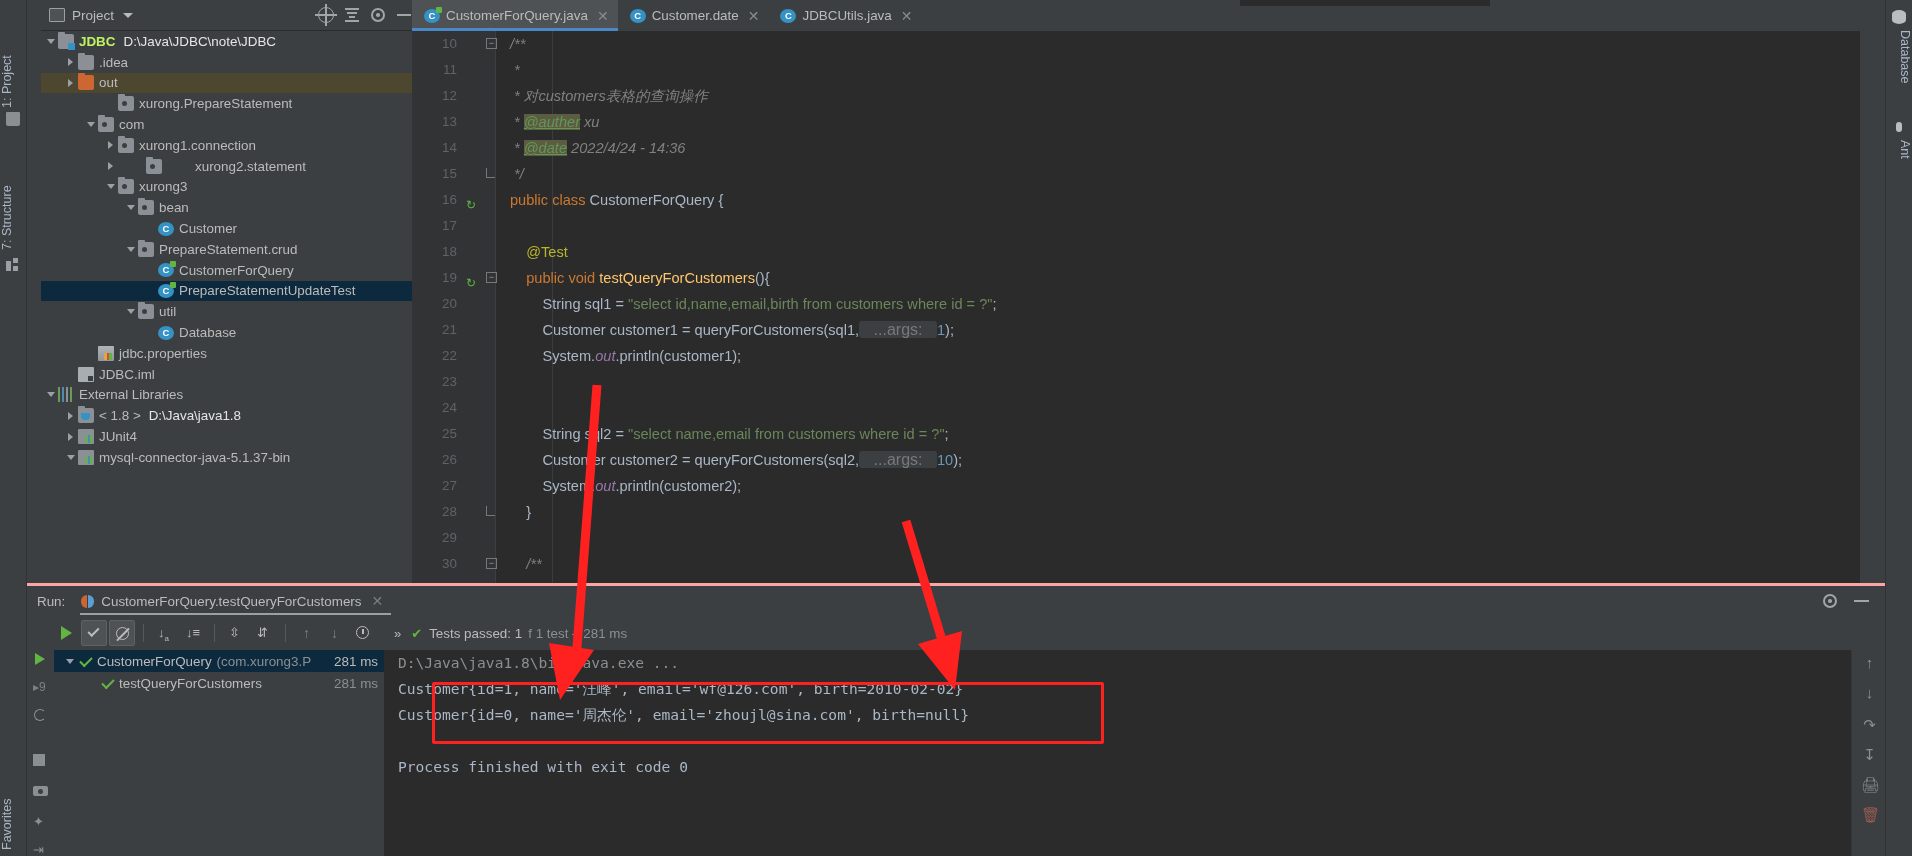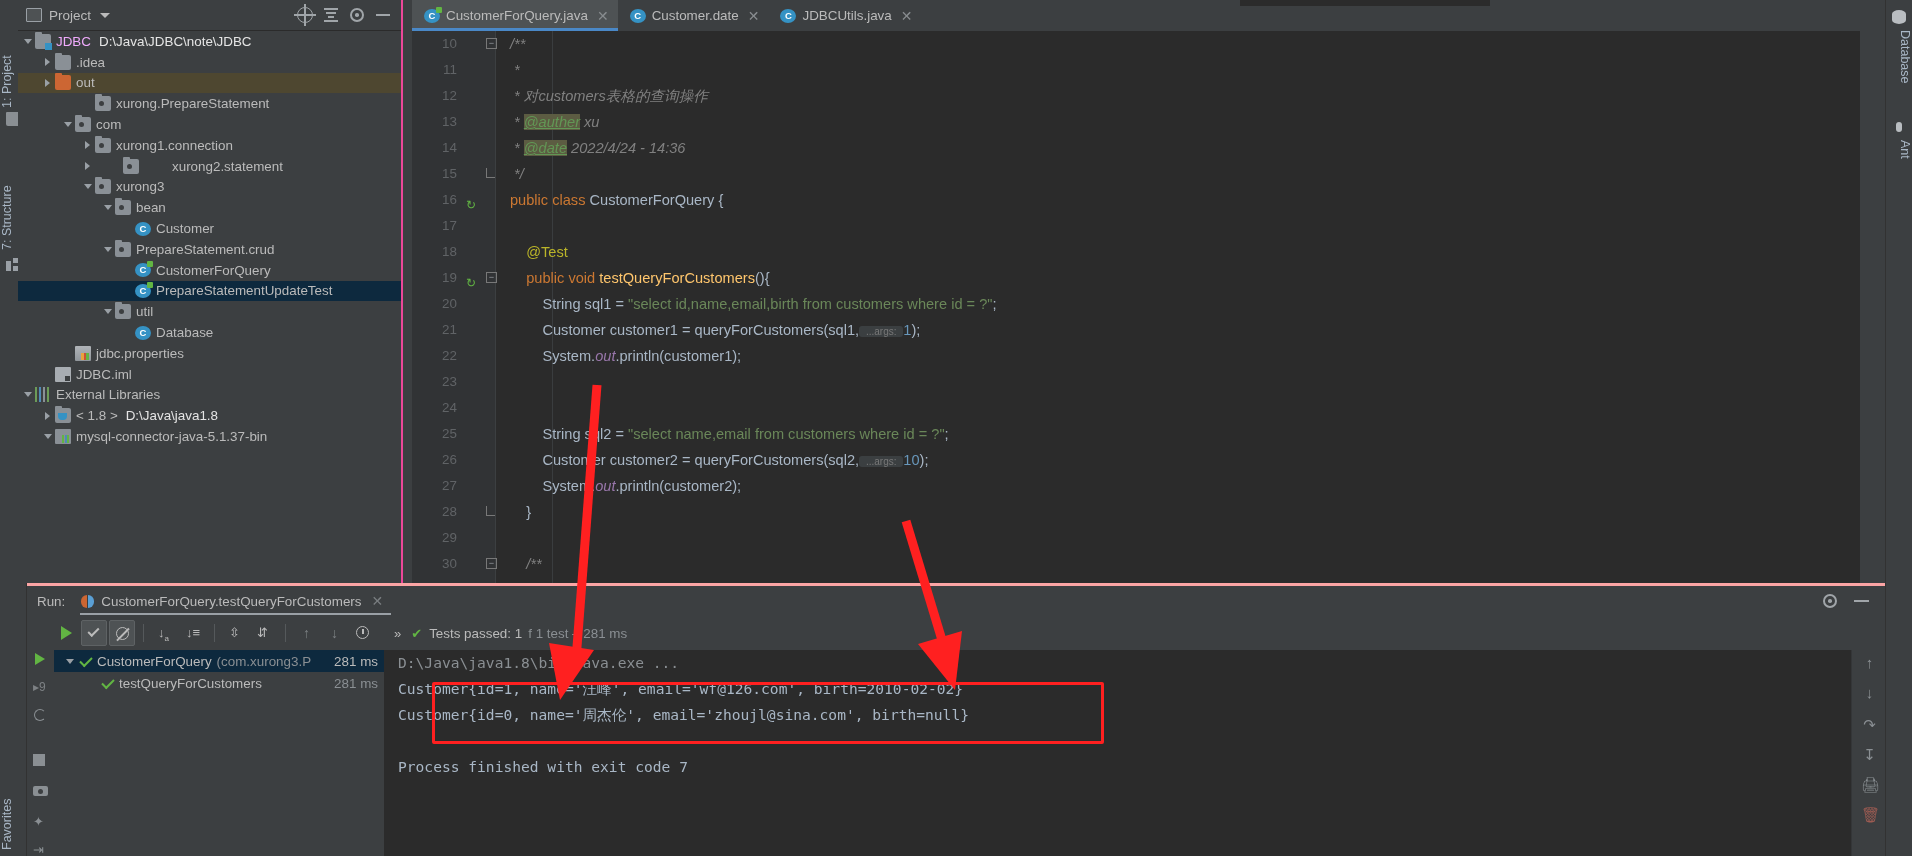--- a/index.html
+++ b/index.html
@@ -27,22 +27,22 @@
   .vl-favorites{ bottom:6px; height:88px; }
   .vicon{ position:absolute; left:6px; width:14px; height:14px; }
   .vicon.proj{ top:112px; background:#8a8f93; border-radius:1px 1px 2px 2px; }
   .vicon.struct{ top:258px; }
   .vicon.struct::before{ content:""; position:absolute; left:0; top:3px; width:5px;height:5px;background:#9aa0a6;}
   .vicon.struct::after{ content:""; position:absolute; left:7px; top:0px; width:5px;height:5px;background:#9aa0a6;
                         box-shadow:0 8px 0 #9aa0a6, -7px 8px 0 #9aa0a6;}
 
   
   .projpanel{
-    position:absolute; left:18px; top:0; width:385px; height:583px;
-    background:#3c3f41; border-right:2px solid #ec4899;
+    position:absolute; left:41px; top:0; width:385px; height:583px;
+    background:#3c3f41; border-right:4px solid #ec4899;
   }
   .proj-toolbar{
     height:31px; display:flex; align-items:center; padding:0 6px 0 8px;
     background:#3c3f41; border-bottom:1px solid #2b2b2b;
   }
   .pt-icon{ width:16px;height:14px; border:1.6px solid #9aa0a6; background:#4e5254; border-radius:1px; margin-right:7px;}
   .pt-title{ color:#bbbbbb; font-size:13.5px; }
   .caret-dn{
     width:0;height:0;border-left:5px solid transparent;border-right:5px solid transparent;
     border-top:5px solid #bbbbbb; margin-left:9px;
@@ -91,21 +91,21 @@
   .ico.iml{ background:#a8adb2; border-radius:1px;}
   .ico.iml::after{content:"";position:absolute;right:1px;bottom:1px;width:5px;height:5px;background:#3c3f41;}
   .ico.libs{ background:repeating-linear-gradient(90deg,#6c9b58 0 2px, transparent 2px 4px, #4f8ab5 4px 6px, transparent 6px 8px, #8a9096 8px 10px, transparent 10px 12px); }
   .ico.jdk{ background:#8a9096; border-radius:1px 2px 2px 2px;}
   .ico.jdk::before{content:"";position:absolute;left:0;top:-2px;width:7px;height:3px;background:#8a9096;border-radius:1px 1px 0 0;}
   .ico.jdk::after{content:"";position:absolute;left:3px;top:5px;width:9px;height:7px;background:#3592c4;border-radius:0 0 4px 4px;}
   .ico.jar{ background:#8a9096; border-radius:1px;}
   .ico.jar::after{content:"";position:absolute;right:1px;bottom:1px;width:8px;height:8px;
     background:repeating-linear-gradient(90deg,#62b543 0 2px,transparent 2px 3px,#4f8ab5 3px 5px);}
   .lbl{ color:#bbbbbb; }
-  .lbl.b{ font-weight:normal; color:#f0abfc;}
+  .lbl.b{ font-weight:bold; color:#bef264;}
   .sub{ color:#e5e5e5; margin-left:8px; }
 
   
   .tabbar{
     position:absolute; left:412px; top:0; width:1448px; height:31px;
     background:#3c3f41; display:flex; align-items:stretch;
   }
   .tab{ display:flex; align-items:center; padding:0 9px 0 12px; font-size:13.4px; color:#bbbbbb;
         position:relative; cursor:pointer; }
   .tab.active{ background:#4e5254; }
@@ -132,21 +132,21 @@
   .gmark{ position:absolute; color:#62b543; font-size:12px; }
   .fold{ position:absolute; left:74px; width:11px; height:11px; top:7px;
          border:1px solid #787878; color:#9aa0a6; font-size:9px; line-height:9px; text-align:center; }
   .fold.end{ border:none; }
   .fold.end::before{content:"";position:absolute;left:0;top:0;width:8px;height:9px;border-left:1px solid #787878;border-bottom:1px solid #787878;}
   .txt{ position:absolute; left:98px; }
   .kw{ color:#cc7832; } .str{ color:#6a8759; } .num{ color:#6897bb; }
   .cmt{ color:#808080; font-style:italic; } .anno{ color:#bbb529; }
   .fn{ color:#ffc66d; } .fld{ color:#9876aa; font-style:italic;} .cm{ color:#a9b7c6;}
   .tagc{ color:#629755; font-style:italic; text-decoration:underline; background:#5c5c42; }
-  .hint{ background:#3b3f41; color:#787878; border-radius:3px; padding:0 4px; font-size:10px; }
+  .hint{ background:#3b3f41; color:#787878; border-radius:3px; padding:0 10px; font-size:16px; }
   .vline{ position:absolute; left:140px; top:0; bottom:0; width:1px; background:#3a3d3f; }
 
   
   .marker-strip{ position:absolute; right:0; top:31px; width:14px; height:552px; background:#2b2b2b; }
   .mk{ position:absolute; right:2px; width:10px; height:9px; background:#c8a520; }
   .escroll{ position:absolute; right:1px; width:9px; background:#4e5254; border-radius:1px; }
   .editor-edge{ position:absolute; right:0; top:0; width:2px; height:583px; background:#214283; }
 
   
   .rightstrip{ position:absolute; right:0; top:0; width:27px; height:856px; background:#3c3f41; border-left:1px solid #323232;}
@@ -347,20 +347,25 @@
           <span class="ico libs"></span>
           <span class="lbl">External Libraries</span>
         </div>
         <div class="row" style="padding-left: 24px;">
           <span class="arrow r"></span>
           <span class="ico jdk"></span>
           <span class="lbl">&lt; 1.8 &gt;</span>
           <span class="sub">D:\Java\java1.8</span>
         </div>
         <div class="row" style="padding-left: 24px;">
+          <span class="arrow r"></span>
+          <span class="ico jar"></span>
+          <span class="lbl">JUnit4</span>
+        </div>
+        <div class="row" style="padding-left: 24px;">
           <span class="arrow d"></span>
           <span class="ico jar"></span>
           <span class="lbl">mysql-connector-java-5.1.37-bin</span>
         </div>
       </div>
     <div class="projscroll"></div>
   </div>
 
   <div class="tabbar" id="tabbar">
       <div class="tab active">
@@ -487,21 +492,21 @@
             <span class="tt-name">testQueryForCustomers</span>
             <span class="tt-ms dim">281 ms</span>
           </div>
         </div>
 
       <div class="console" id="console">
           <div class="cline cmd">D:\Java\java1.8\bin\java.exe ...</div>
           <div class="cline">Customer{id=1, name='汪峰', email='wf@126.com', birth=2010-02-02}</div>
           <div class="cline">Customer{id=0, name='周杰伦', email='zhoujl@sina.com', birth=null}</div>
           <div class="cline">&nbsp;</div>
-          <div class="cline">Process finished with exit code 7</div>
+          <div class="cline">Process finished with exit code 0</div>
         </div>
 
       <div class="run-right-icons">
         <div class="rri" style="top:4px;">↑</div>
         <div class="rri" style="top:34px;">↓</div>
         <div class="rri" style="top:66px;">↷</div>
         <div class="rri" style="top:96px;">↧</div>
         <div class="rri" style="top:126px;">🖨</div>
         <div class="rri" style="top:156px;color:#9b5b52;">🗑</div>
       </div>

